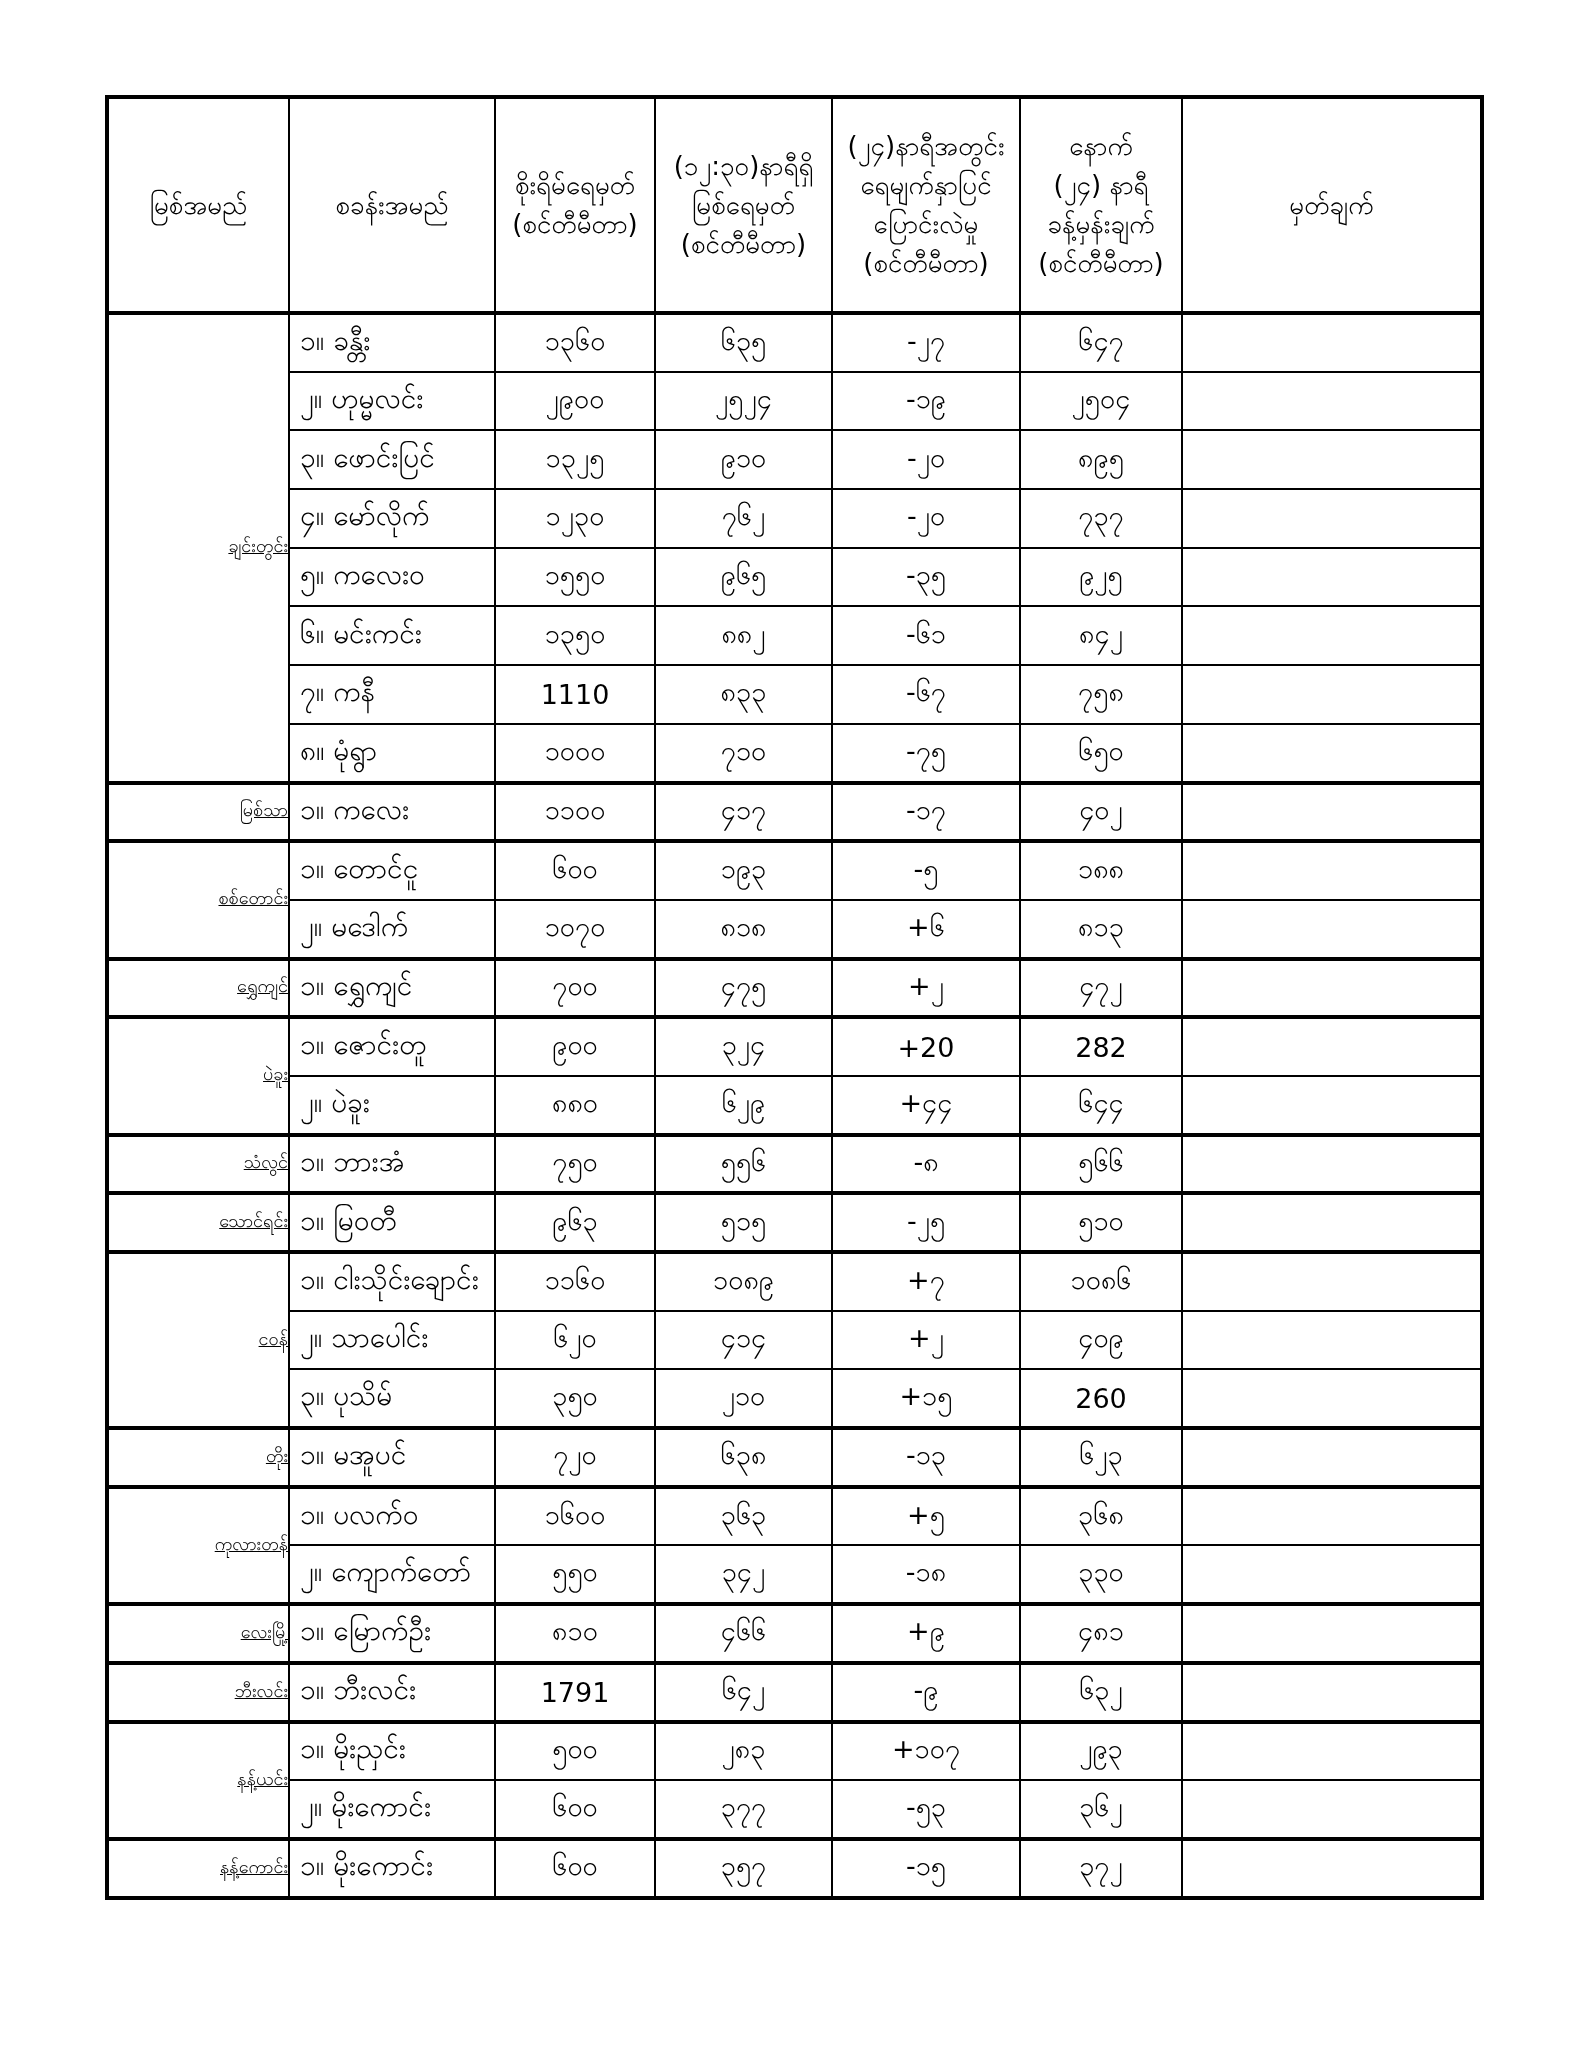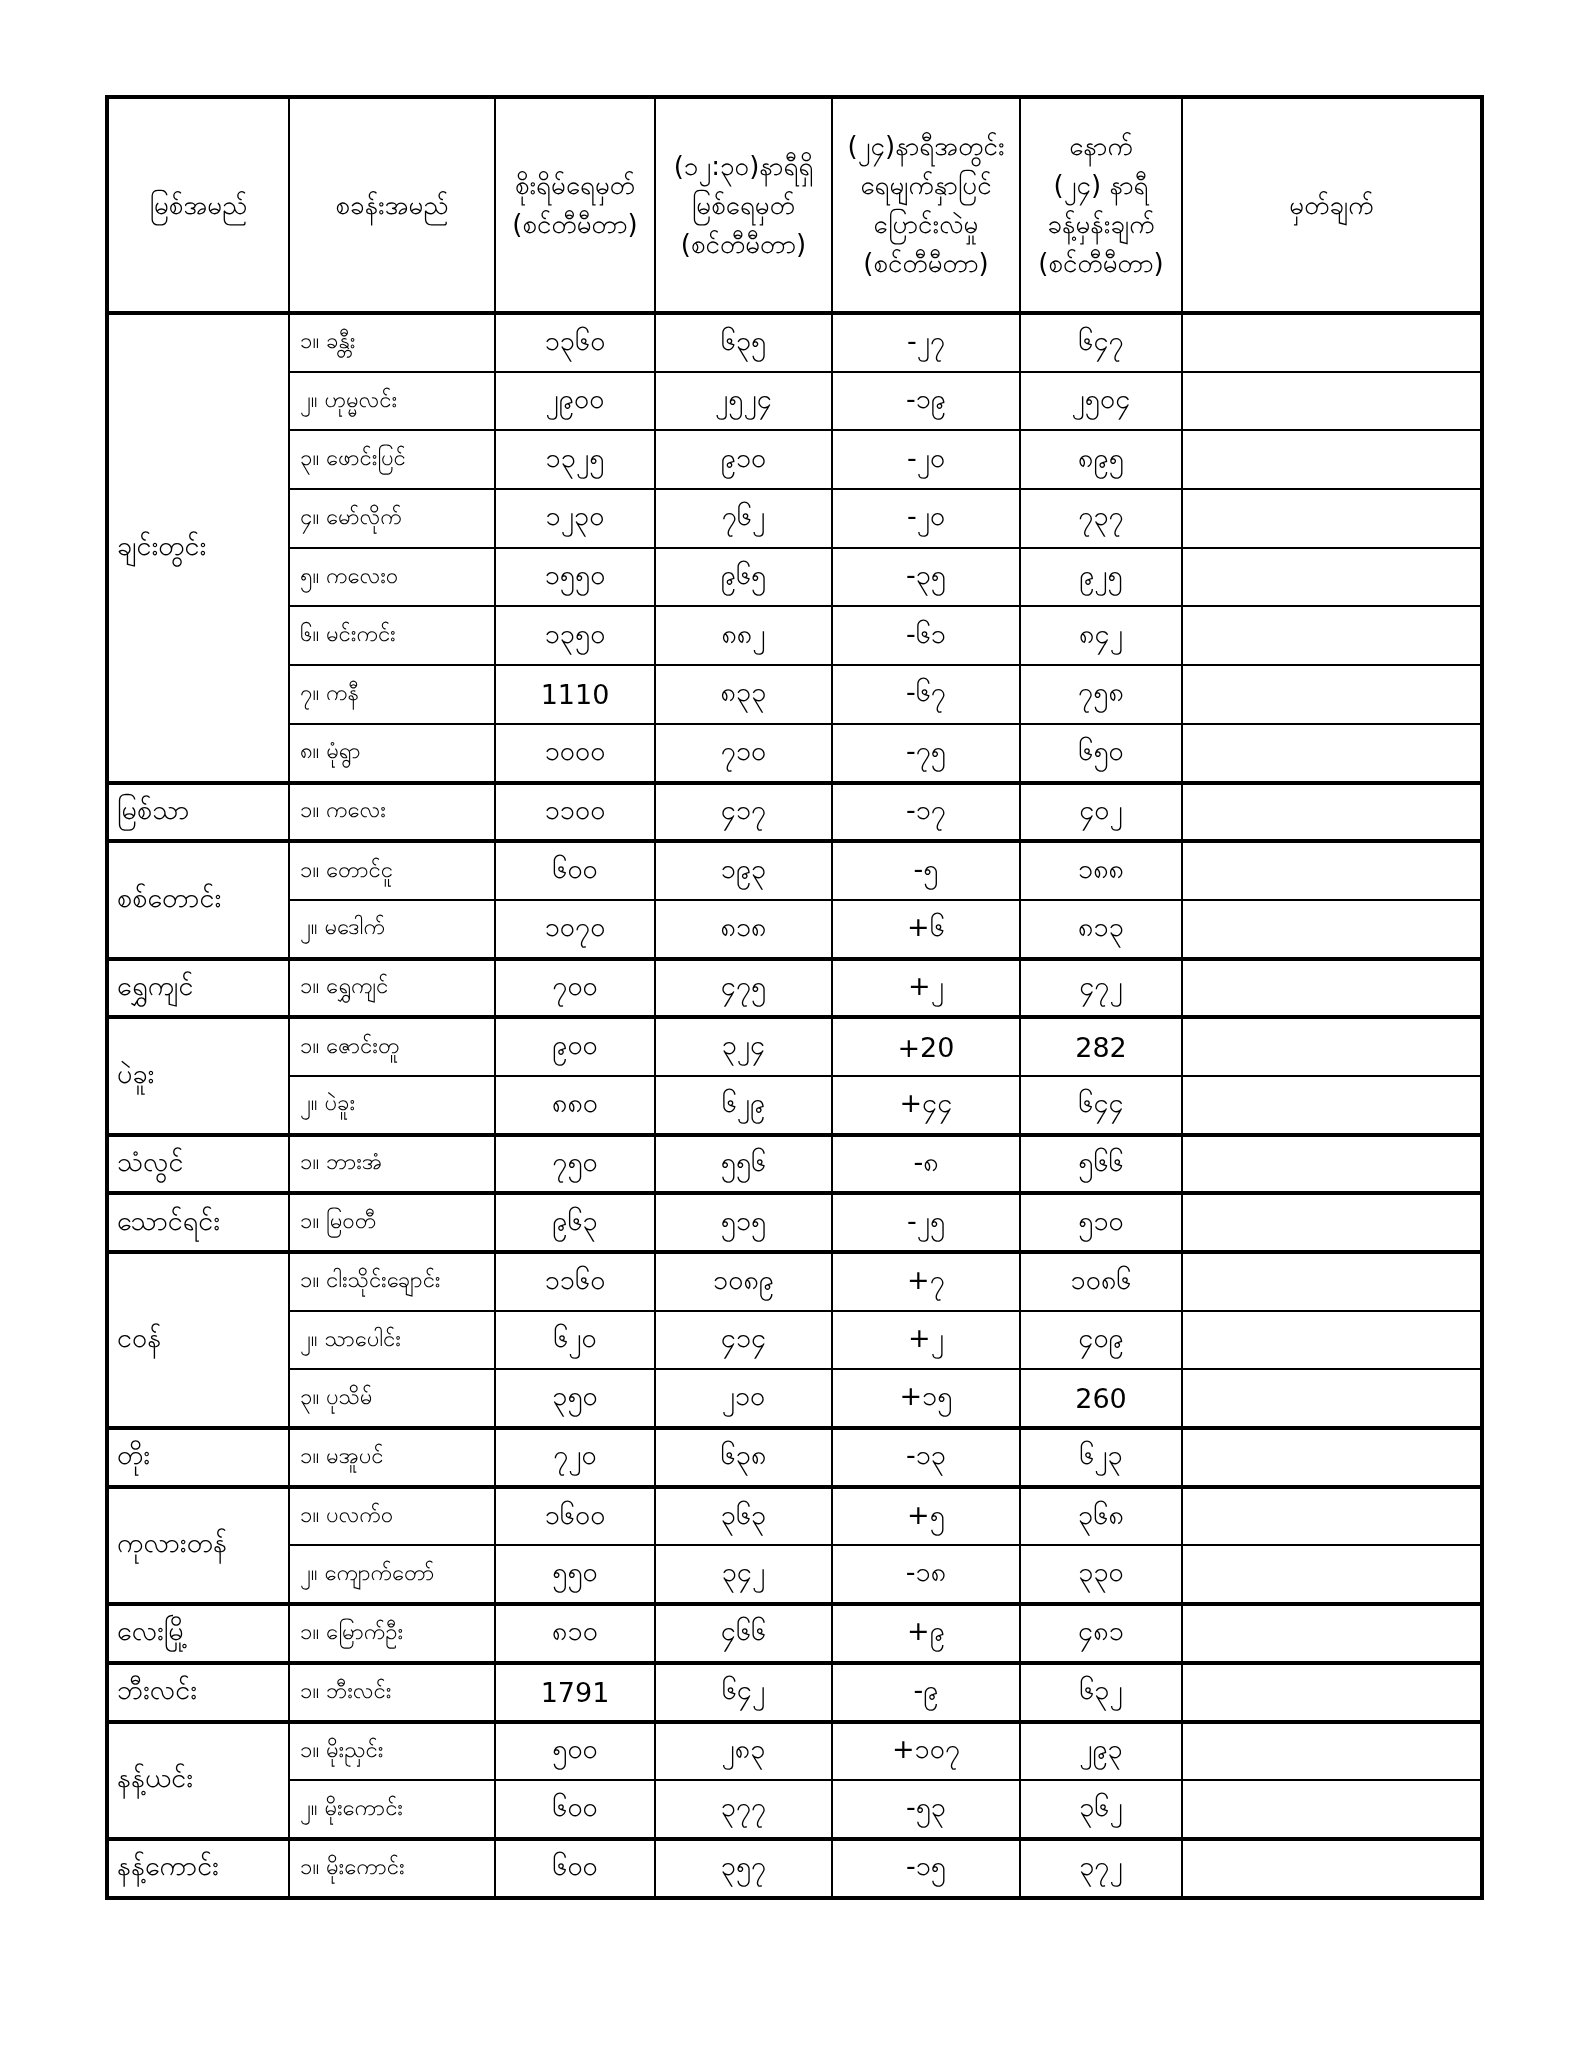--- a/index.html
+++ b/index.html
@@ -31,27 +31,28 @@
     font-weight:normal;
     font-size:26px;
     line-height:1.5;
     text-align:center;
     white-space:pre-line;
     border-bottom:4px solid #000;
   }
   .river-table tbody tr{height:58.7px;}
   .river-table tbody tr.group-start > td{border-top:4px solid #000;}
   .river-table td.river{
-    font-size:27px;
-    text-align:left;
+    font-size:18px;
+    text-align:right;
     padding-left:8px;
     white-space:nowrap;
+    text-decoration:underline;
   }
   .river-table td.station{
-    font-size:22px;
+    font-size:28px;
     text-align:left;
     padding-left:10px;
     white-space:nowrap;
   }
   .river-table td.num{
     font-size:27px;
     text-align:center;
     white-space:nowrap;
   }
   .river-table td.remark{

